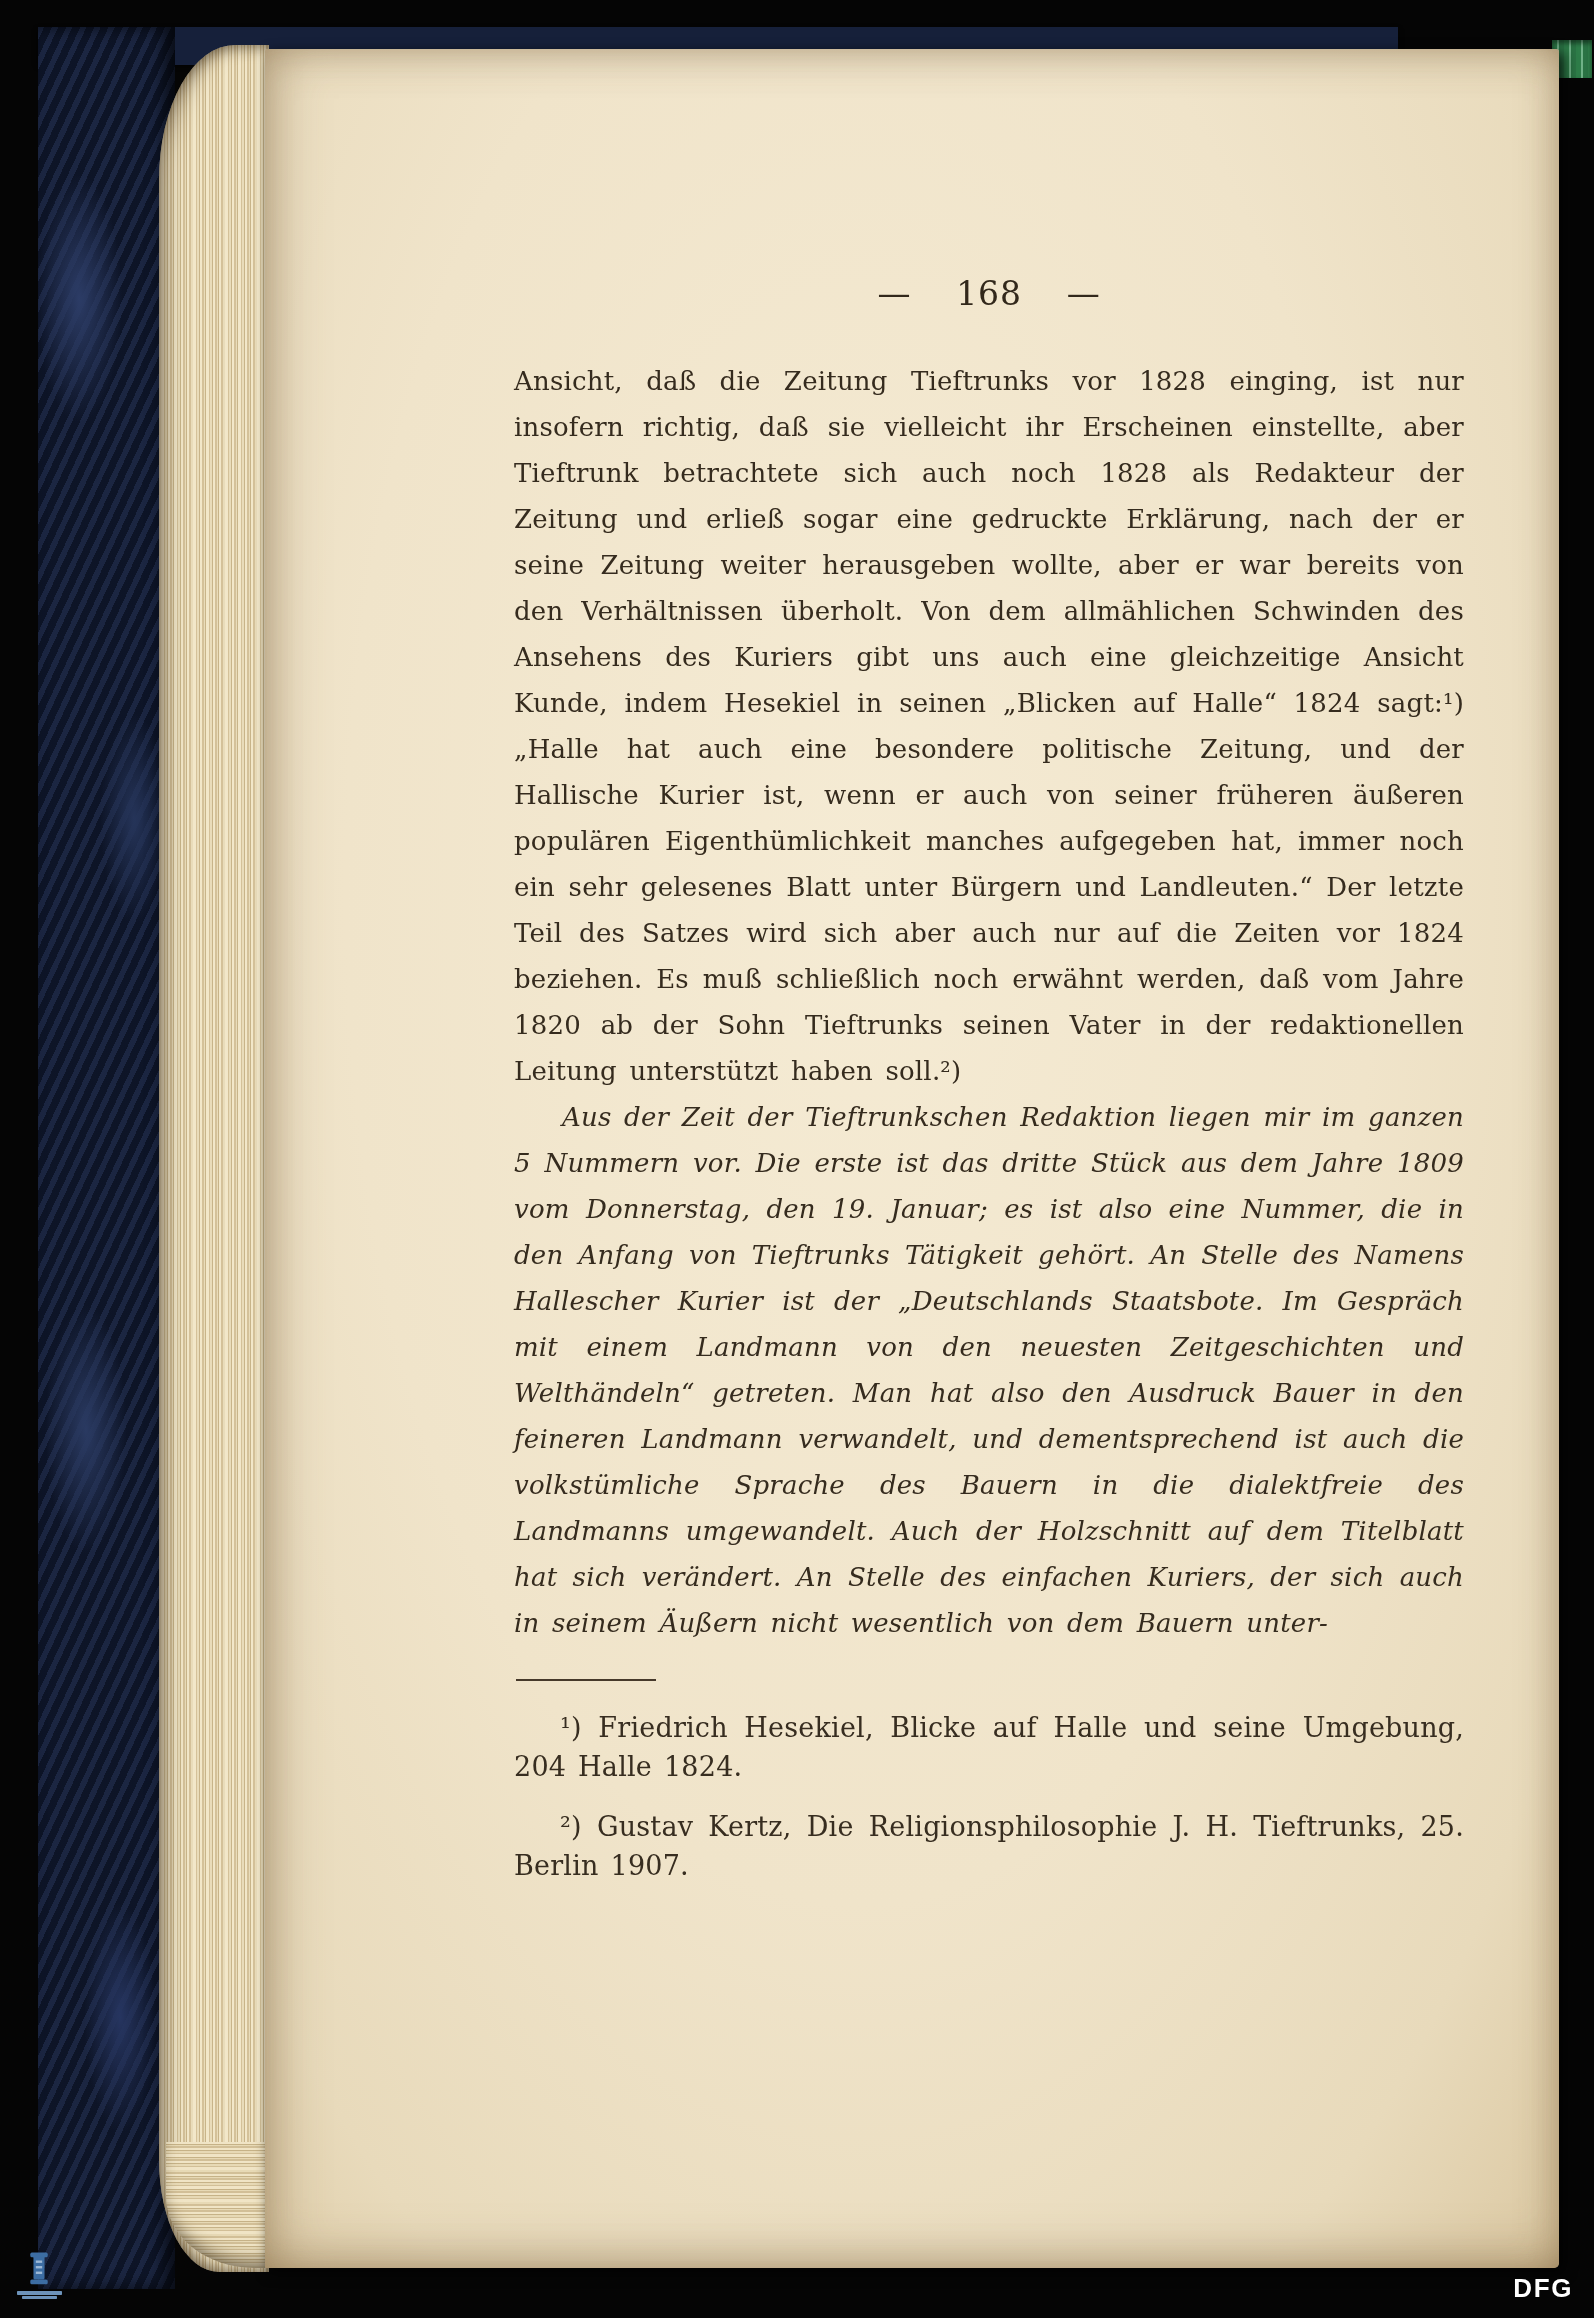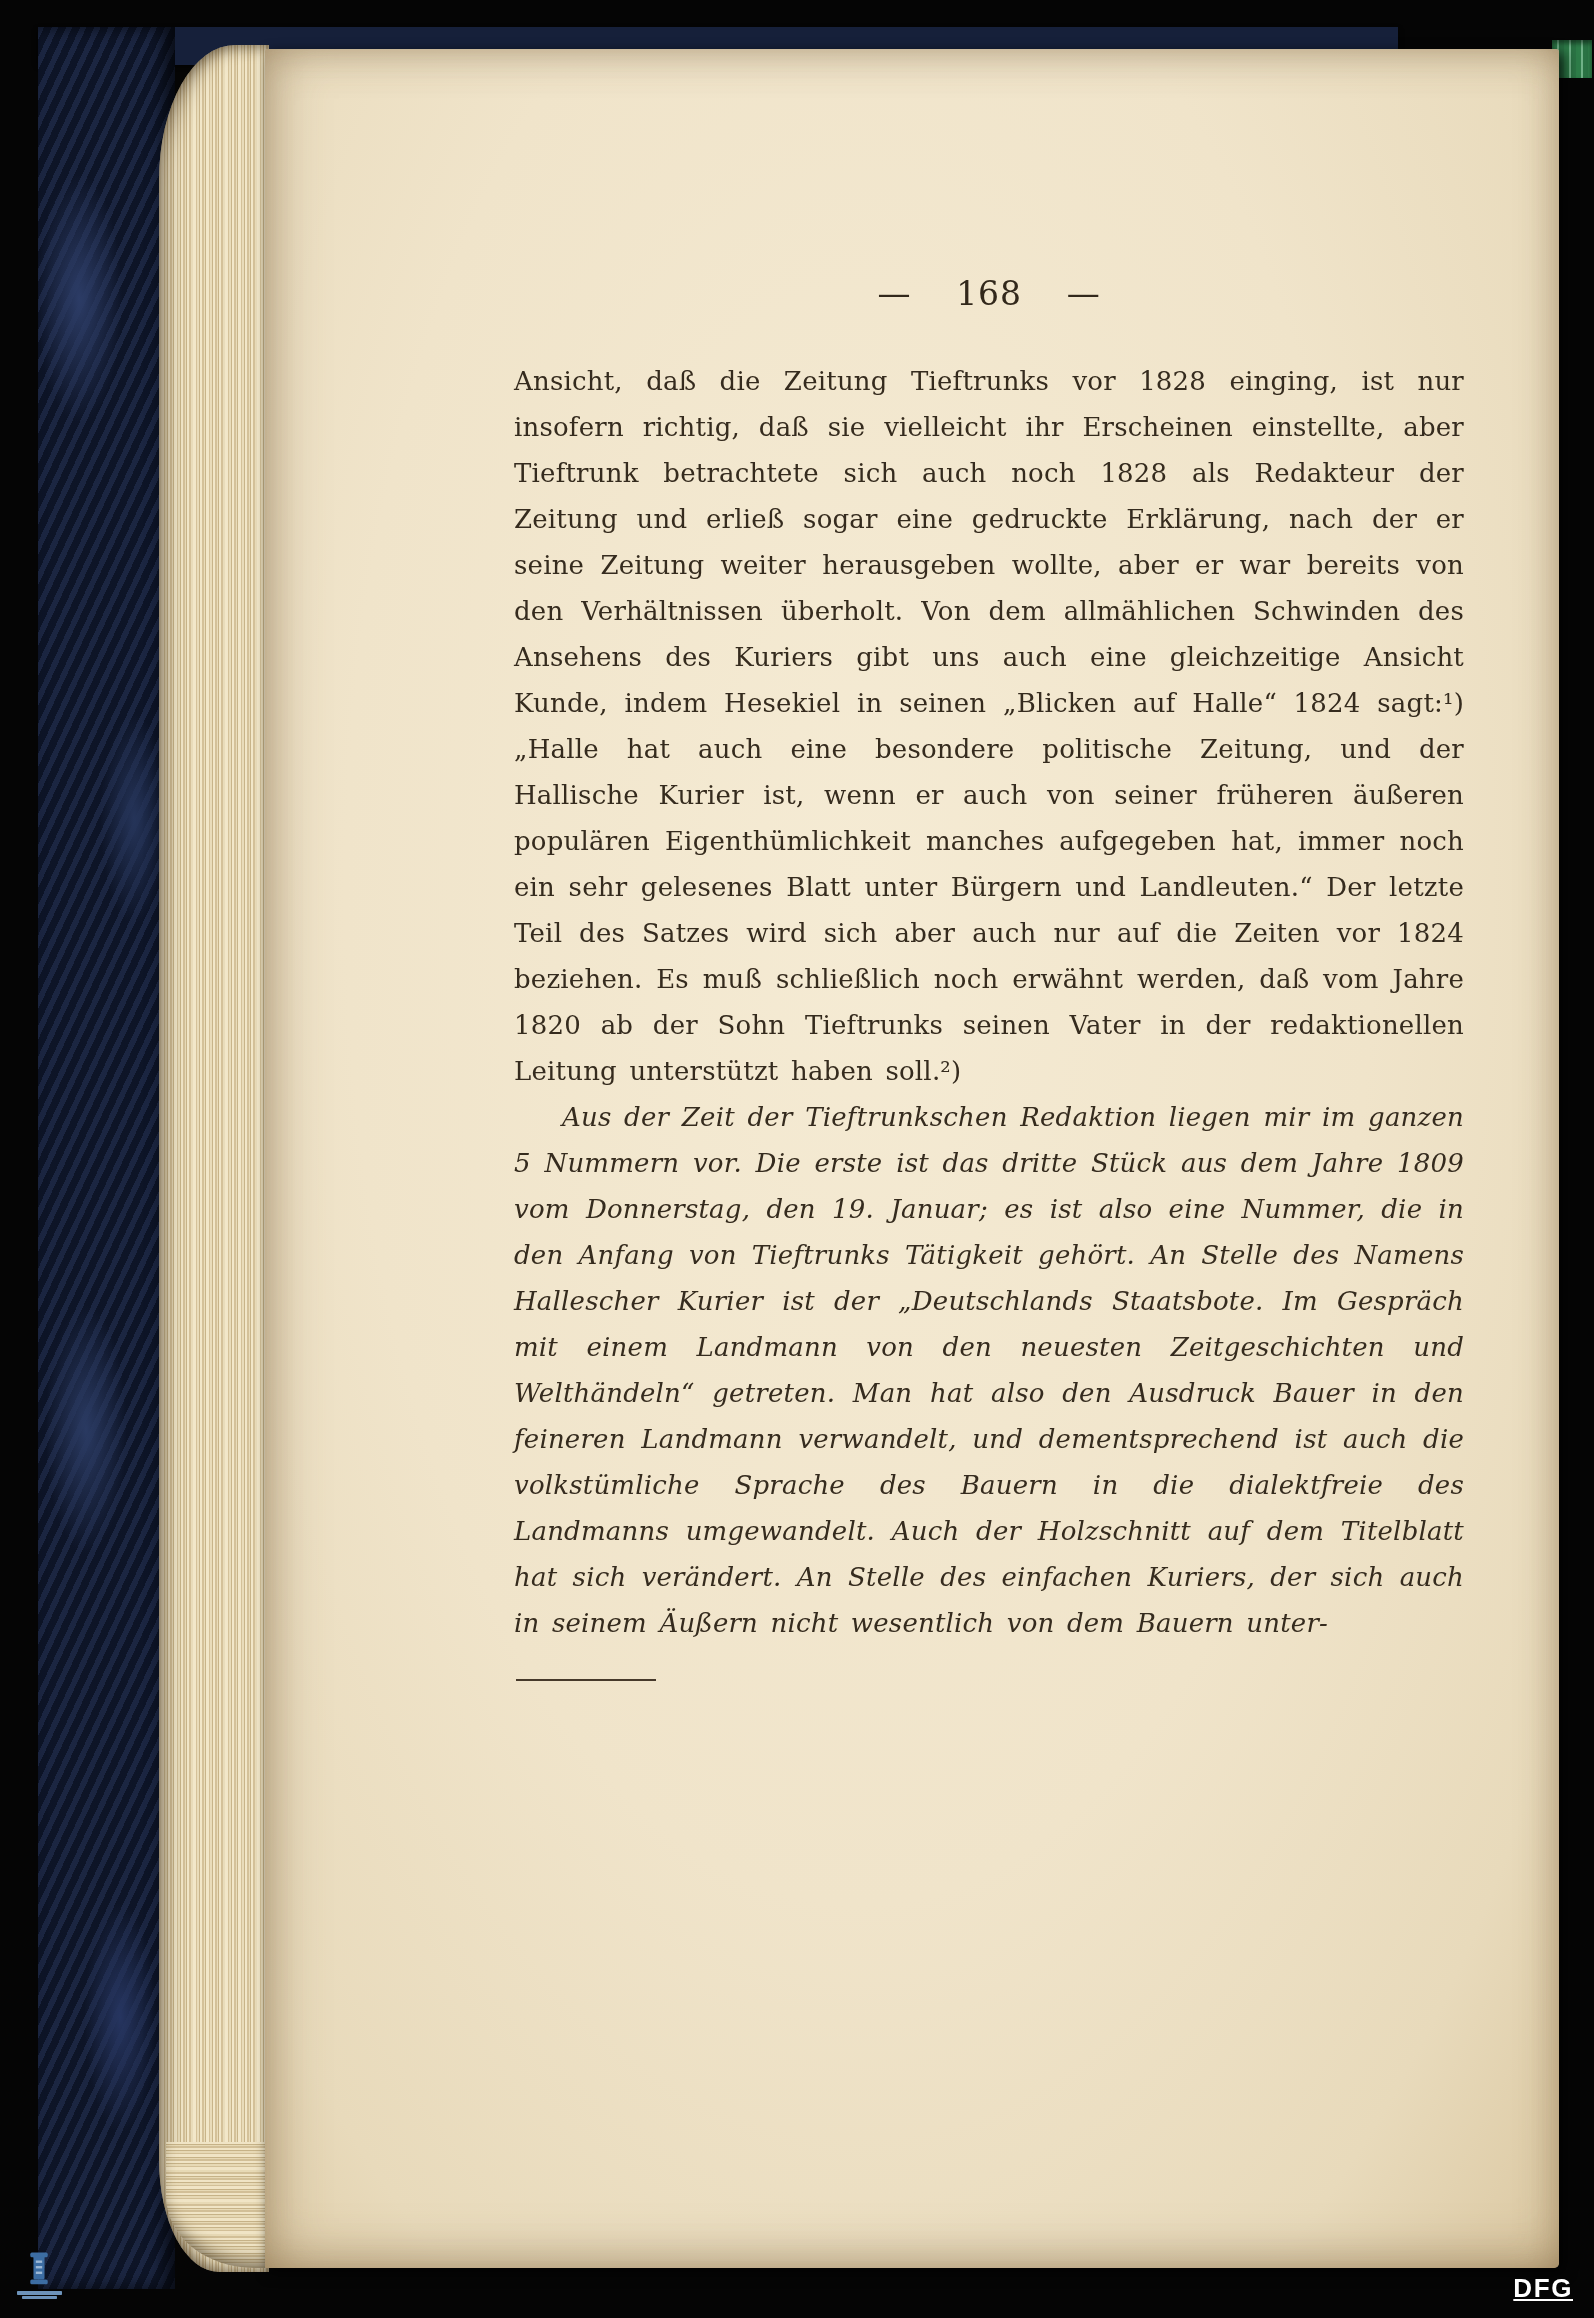--- a/index.html
+++ b/index.html
@@ -105,21 +105,21 @@
   .stamp svg { display:block; }
   .stamp-lines { margin-top:2.4px; }
   .stamp-lines div { height:3.2px; background:#6d93ba; margin:1.6px auto; border-radius:0.8px; }
   .stamp-lines .l1 { width:45px; }
   .stamp-lines .l2 { width:35px; }
 
   
   .dfg {
     position:absolute; right:21px; top:2273px;
     font-family:"Liberation Sans", sans-serif;
-    font-weight:bold; font-size:26px; letter-spacing:1.6px; color:#ffffff;text-decoration:underline;
+    font-weight:bold; font-size:26px; letter-spacing:1.6px; color:#ffffff;
   }
 </style>
 </head>
 <body>
 
 <div class="stage">
 
   <div class="cover-top">
     <div class="ornament-band"></div>
   </div>
@@ -140,20 +140,24 @@
         <span>—</span>
       </div>
 
       <div class="body-text">
         <p>Ansicht, daß die Zeitung Tieftrunks vor 1828 einging, ist nur insofern richtig, daß sie vielleicht ihr Erscheinen einstellte, aber Tieftrunk betrachtete sich auch noch 1828 als Redakteur der Zeitung und erließ sogar eine gedruckte Erklärung, nach der er seine Zeitung weiter herausgeben wollte, aber er war bereits von den Verhältnissen überholt. Von dem allmählichen Schwinden des Ansehens des Kuriers gibt uns auch eine gleichzeitige Ansicht Kunde, indem Hesekiel in seinen „Blicken auf Halle“ 1824 sagt:¹) „Halle hat auch eine besondere politische Zeitung, und der Hallische Kurier ist, wenn er auch von seiner früheren äußeren populären Eigenthümlichkeit manches aufgegeben hat, immer noch ein sehr gelesenes Blatt unter Bürgern und Landleuten.“ Der letzte Teil des Satzes wird sich aber auch nur auf die Zeiten vor 1824 beziehen. Es muß schließlich noch erwähnt werden, daß vom Jahre 1820 ab der Sohn Tieftrunks seinen Vater in der redaktionellen Leitung unterstützt haben soll.²)</p>
         <p class="indent">Aus der Zeit der Tieftrunkschen Redaktion liegen mir im ganzen 5 Nummern vor. Die erste ist das dritte Stück aus dem Jahre 1809 vom Donnerstag, den 19. Januar; es ist also eine Nummer, die in den Anfang von Tieftrunks Tätigkeit gehört. An Stelle des Namens Hallescher Kurier ist der „Deutschlands Staatsbote. Im Gespräch mit einem Landmann von den neuesten Zeitgeschichten und Welthändeln“ getreten. Man hat also den Ausdruck Bauer in den feineren Landmann verwandelt, und dementsprechend ist auch die volkstümliche Sprache des Bauern in die dialektfreie des Landmanns umgewandelt. Auch der Holzschnitt auf dem Titelblatt hat sich verändert. An Stelle des einfachen Kuriers, der sich auch in seinem Äußern nicht wesentlich von dem Bauern unter-</p>
       </div>
 
       <div class="footnote-rule"></div>
 
+      <div class="footnotes">
+        <p>¹) Friedrich Hesekiel, Blicke auf Halle und seine Umgebung, 204 Halle 1824.</p>
+        <p>²) Gustav Kertz, Die Religionsphilosophie J. H. Tieftrunks, 25. Berlin 1907.</p>
+      </div>
 
     </div>
   </div>
 
   <div class="stamp">
     <svg width="56" height="38" viewBox="0 0 70 48">
       <g fill="#3c6da3">
         <rect x="28" y="6" width="14" height="30" rx="2"></rect>
         <rect x="24" y="2" width="22" height="6" rx="2"></rect>
         <rect x="24" y="36" width="22" height="6" rx="2"></rect>

